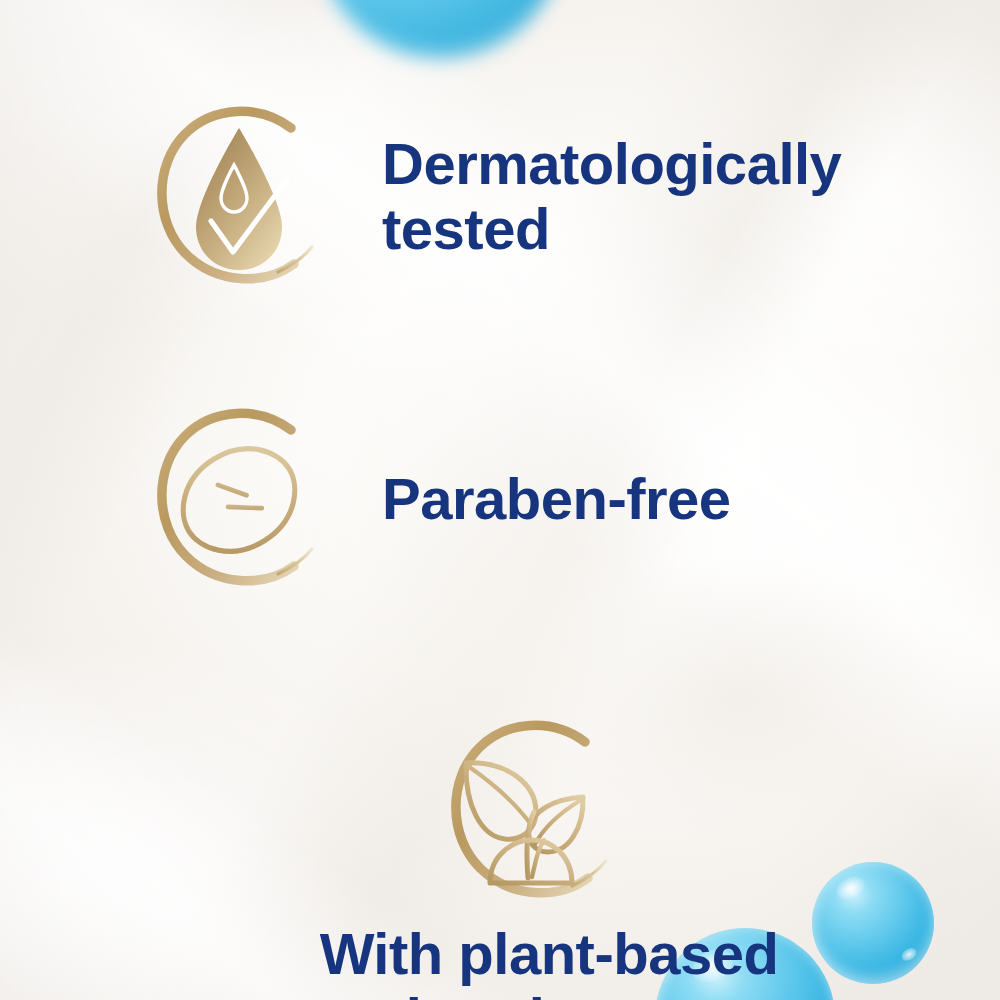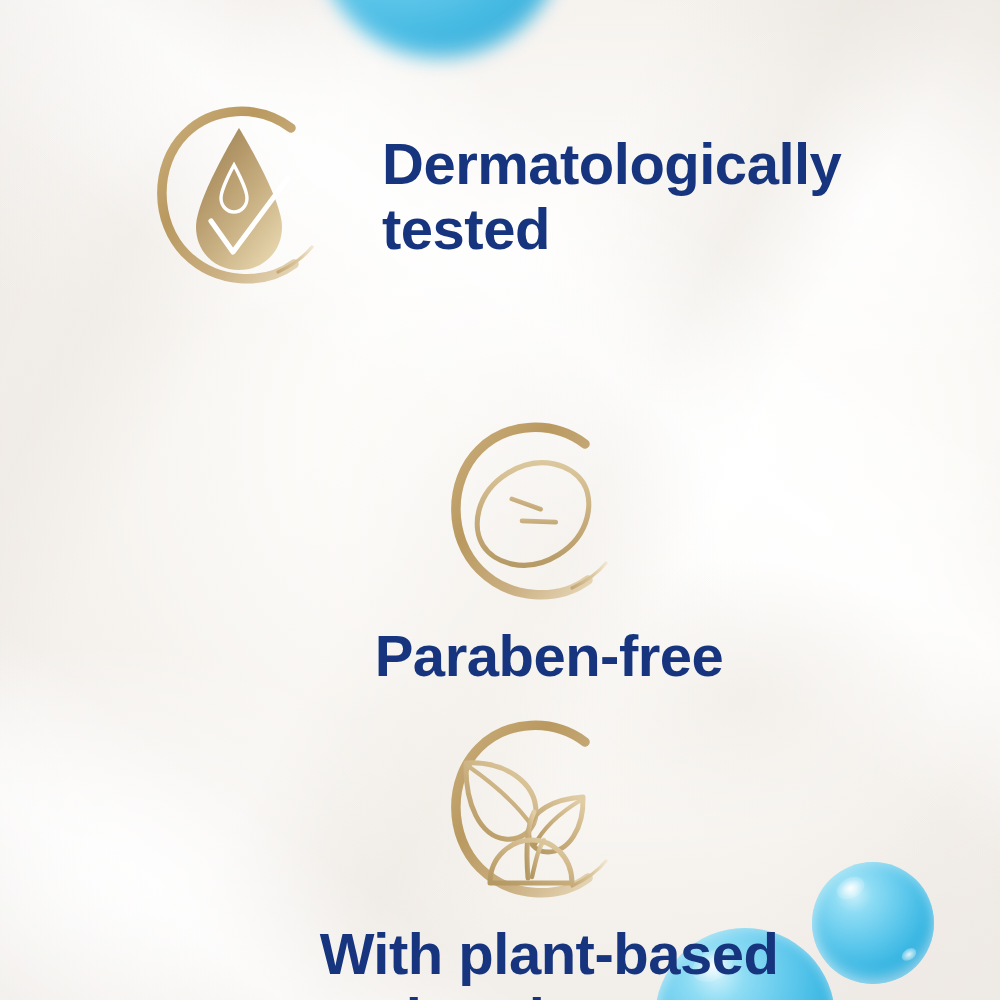--- a/index.html
+++ b/index.html
@@ -129,21 +129,21 @@
     inset: 0;
   }
   .feature-row {
     position: absolute;
     left: 128px;
     display: flex;
     align-items: center;
     width: 810px;
   }
   #row-0 { top: 86px; }
-  #row-1 { top: 402px; flex-direction: column; }
+  #row-1 { top: 388px; }
   #row-2 { top: 700px; flex-direction: column; }
 
   .badge {
     position: relative;
     width: 222px;
     height: 222px;
     flex: 0 0 222px;
   }
   .badge svg { display: block; width: 222px; height: 222px; }
 

